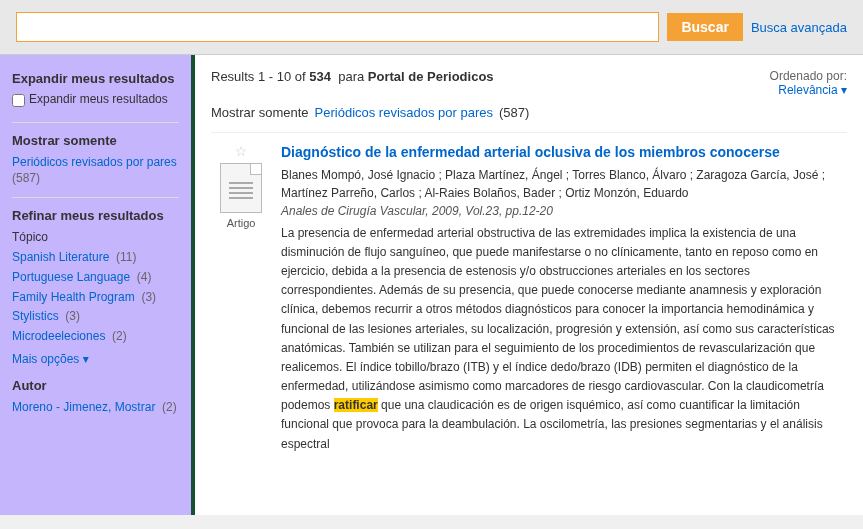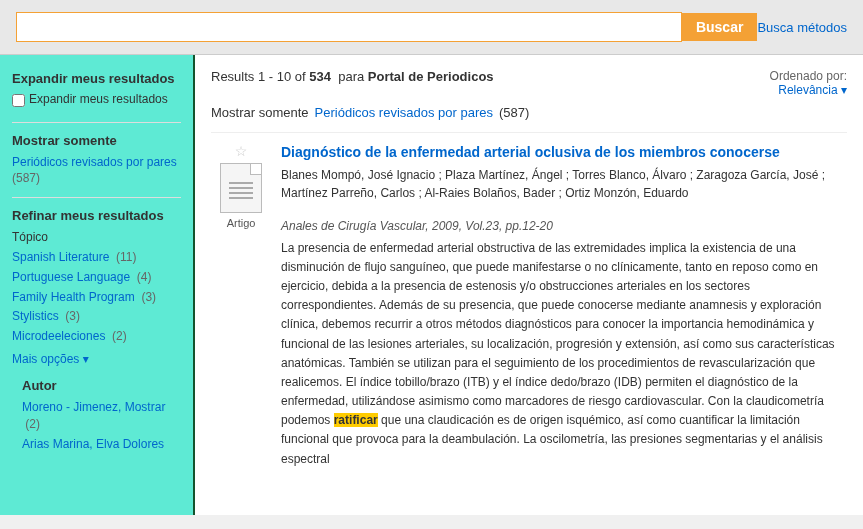--- a/index.html
+++ b/index.html
@@ -4,20 +4,21 @@
   <style>
     * { box-sizing: border-box; margin: 0; padding: 0; }
     body { font-family: Arial, sans-serif; font-size: 13px; background: #f0f0f0; color: #333; }
 
     
     .search-bar {
       background: #e8e8e8;
       padding: 12px 16px;
       display: flex;
       align-items: center;
+      gap: 8px;
       border-bottom: 1px solid #ccc;
     }
     .search-input {
       flex: 1;
       padding: 6px 8px;
       border: 1px solid #f4a135;
       font-size: 14px;
       outline: none;
       background: #fff;
     }
@@ -41,23 +42,23 @@
     .main-layout {
       display: flex;
       background: #fff;
       min-height: 460px;
     }
 
     
     .sidebar {
       width: 195px;
       min-width: 195px;
-      border-right: 2px solid #14532d;
+      border-right: 4px solid #14532d;
       padding: 16px 12px;
-      background: #5eead4;
+      background: #c4b5fd;
     }
     .sidebar-section-title {
       font-weight: bold;
       font-size: 13px;
       color: #333;
       margin-bottom: 6px;
     }
     .expand-checkbox-row {
       display: flex;
       align-items: flex-start;
@@ -95,21 +96,20 @@
       color: #0066cc;
       font-size: 12px;
       cursor: pointer;
       display: inline-flex;
       align-items: center;
       gap: 2px;
       margin-top: 4px;
     }
     .autor-section {
       margin-top: 12px;
-      margin-left: 10px;
     }
 
     
     .results-area {
       flex: 1;
       padding: 14px 16px;
       overflow: hidden;
     }
     .results-header {
       display: flex;
@@ -212,41 +212,41 @@
     }
     .result-authors {
       font-size: 12px;
       color: #333;
       margin-top: 3px;
       line-height: 1.5;
     }
     .result-journal {
       font-size: 12px;
       color: #555;
-      margin-top: 17px;
+      margin-top: 2px;
       font-style: italic;
     }
     .result-abstract {
       font-size: 12px;
       color: #333;
       margin-top: 6px;
       line-height: 1.6;
     }
     .highlight-word {
       background: #ffcc00;
       font-weight: bold;
     }
   </style>
 </head>
 <body>
 
 <div class="search-bar">
   <input class="search-input" type="text" style="">
   <button class="search-button">Buscar</button>
-  <a class="advanced-link" href="#">Busca métodos</a>
+  <a class="advanced-link" href="#">Busca avançada</a>
 </div>
 
 <div class="main-layout">
 
   <div class="sidebar">
 
     
     <div class="sidebar-section-title">Expandir meus resultados</div>
     <div class="expand-checkbox-row">
       <input type="checkbox" style="">
@@ -290,23 +290,20 @@
     </div>
 
     <div class="mais-opcoes">Mais opções ▾</div>
 
     
     <div class="autor-section">
       <div class="sidebar-section-title">Autor</div>
       <div class="refine-item">
         <a class="sidebar-link" href="#">Moreno - Jimenez, Mostrar</a>
         <span class="sidebar-count">&nbsp;(2)</span>
-      </div>
-      <div class="refine-item">
-        <a class="sidebar-link" href="#">Arias Marina, Elva Dolores</a>
       </div>
     </div>
   </div>
 
   <div class="results-area">
 
     <div class="results-header">
       <div class="results-count">
         <span>Results 1 - 10 of</span>
         <strong>534</strong>

